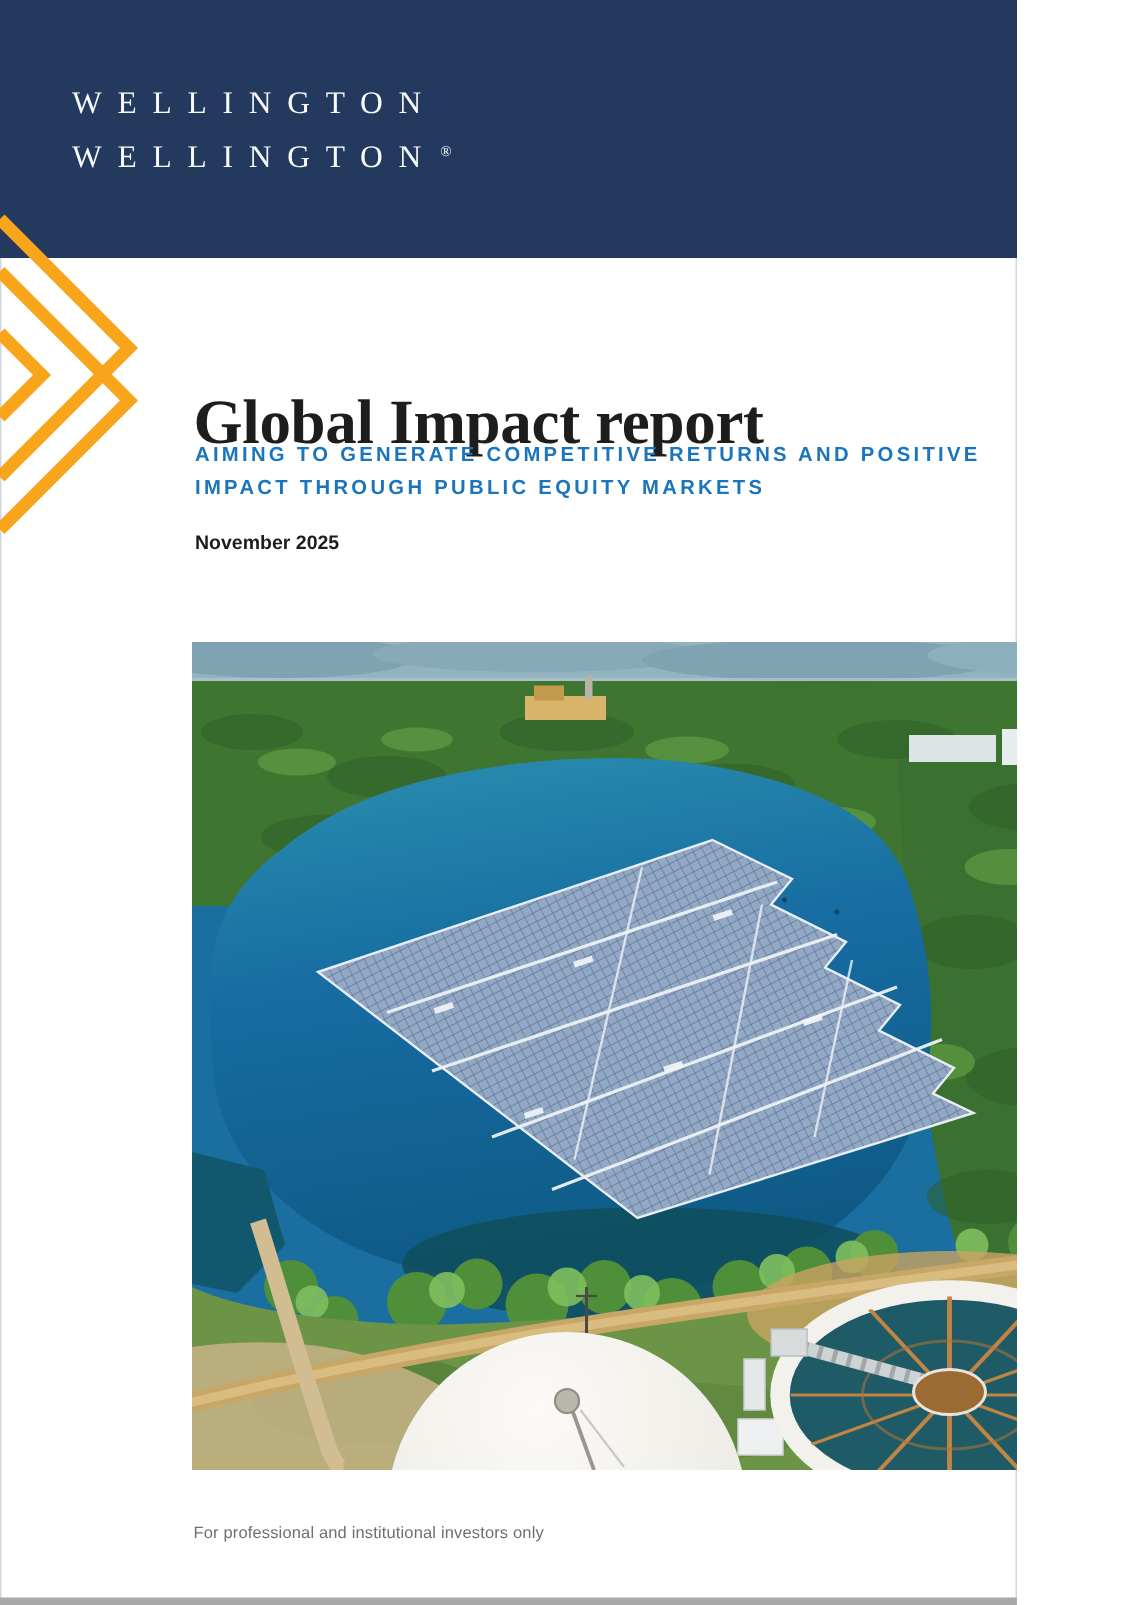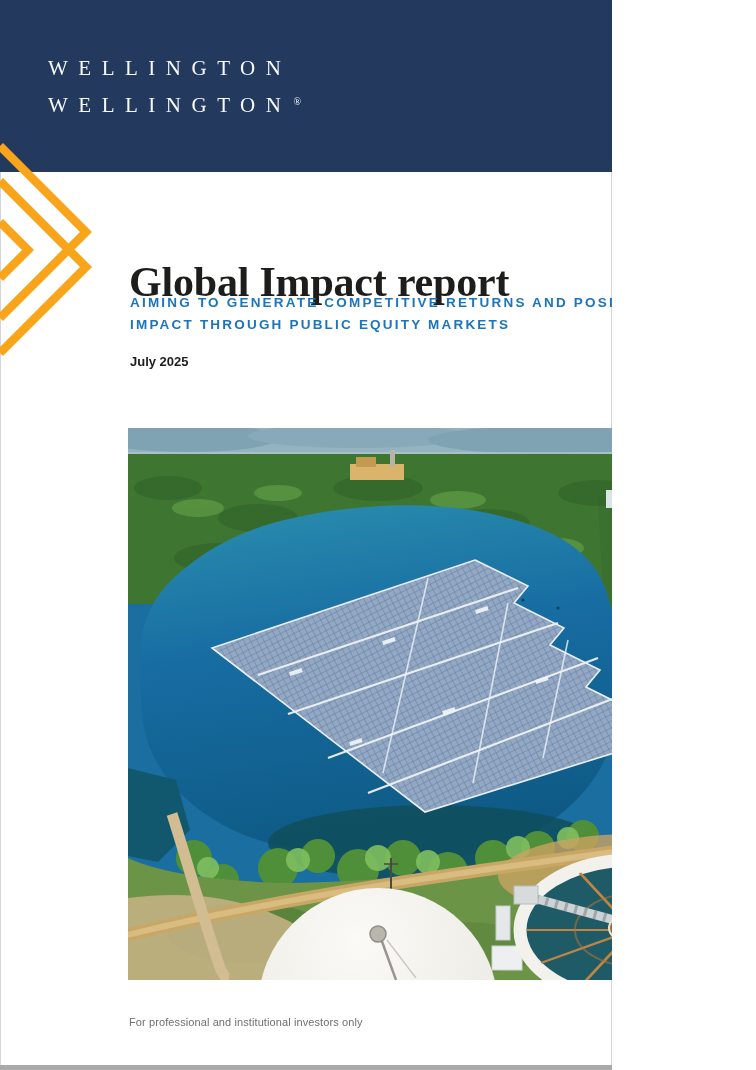--- a/index.html
+++ b/index.html
@@ -1,17 +1,17 @@
 <!DOCTYPE html>
 <html><head>
 <meta charset="utf-8">
 <style>
   html,body{margin:0;padding:0;background:#ffffff;}
   .page{
-    position:relative;width:612px;height:1070px;background:#ffffff;
+    position:relative;width:678px;height:1070px;background:#ffffff;
     overflow:hidden;font-family:"Liberation Sans",sans-serif;
     box-shadow:inset 0 0 0 1px #d3d6da;
   }
   
   .header-band{
     position:absolute;left:0;top:0;width:756px;height:172px;
     background:#233a5e;z-index:1;
   }
   .brand{
     position:absolute;left:48px;top:52px;color:#f7f9fb;
@@ -68,21 +68,21 @@
   <svg class="chevrons" width="96" height="232" viewBox="0 0 96 232" aria-hidden="true">
     <g fill="none" stroke="#f9a51b" stroke-width="8.5">
       <polyline points="0,11 86,97 0,183"></polyline>
       <polyline points="0,46 86,132 0,218"></polyline>
       <polyline points="0,87 28,115 0,143"></polyline>
     </g>
   </svg>
 
   <h1 class="title">Global Impact report</h1>
   <div class="subtitle">AIMING TO GENERATE COMPETITIVE RETURNS AND POSITIVE IMPACT THROUGH PUBLIC EQUITY MARKETS</div>
-  <div class="report-date">July 2025</div>
+  <div class="report-date">November 2025</div>
 
   <div class="photo" role="img" aria-label="Aerial view of a floating solar panel array on a forest-ringed lake, with an access road, a white storage dome and a circular water-treatment clarifier tank in the foreground">
     <svg width="628" height="552" viewBox="0 0 628 552">
       <defs>
         <linearGradient id="lakeGrad" x1="0" y1="0" x2="0.2" y2="1">
           <stop offset="0" stop-color="#2b8fae"></stop>
           <stop offset="0.45" stop-color="#176ca2"></stop>
           <stop offset="1" stop-color="#0e5a85"></stop>
         </linearGradient>
         <radialGradient id="domeGrad" cx="0.42" cy="0.22" r="0.9">

